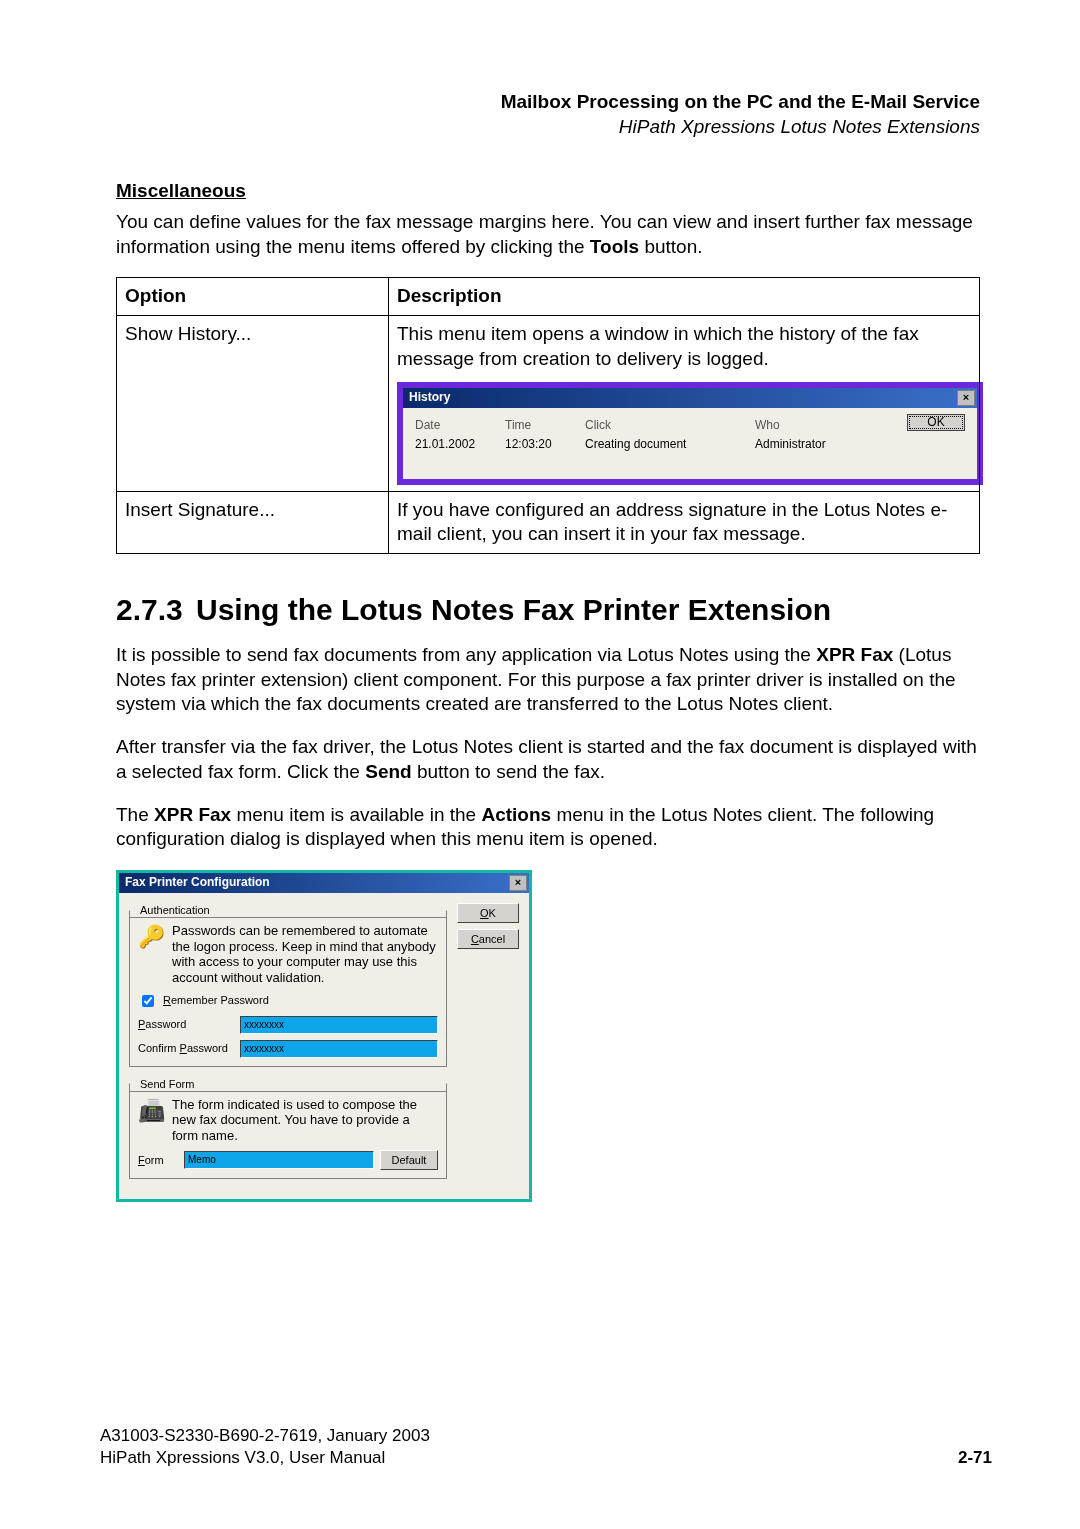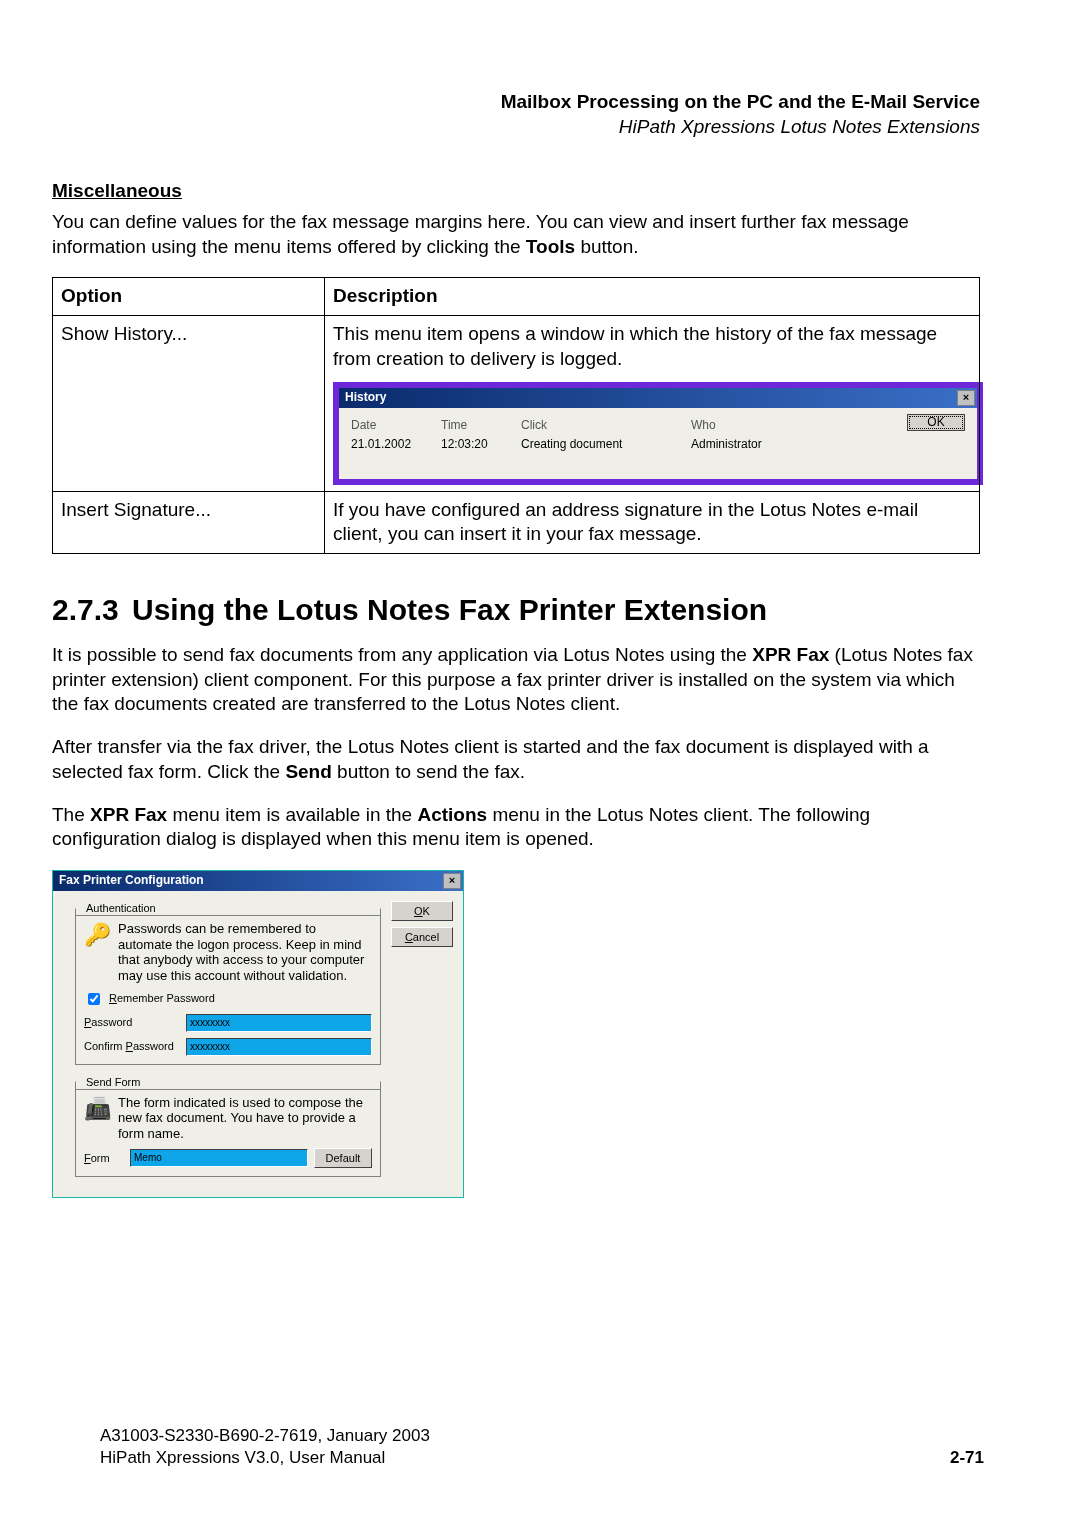--- a/index.html
+++ b/index.html
@@ -6,21 +6,21 @@
     margin: 0;
     background: #fff;
     font-family: Arial, Helvetica, sans-serif;
     color: #000;
   }
   .page {
     width: 1080px;
     height: 1529px;
     position: relative;
     box-sizing: border-box;
-    padding: 90px 100px 60px 52px;
+    padding: 90px 100px 60px 116px;
     font-size: 19px;
     line-height: 1.3;
   }
   .header {
     text-align: right;
     margin-bottom: 40px;
   }
   .header .h-title { font-weight: bold; }
   .header .h-sub { font-style: italic; }
   .sec-heading { font-weight: bold; margin-bottom: 6px; text-decoration: underline; }
@@ -98,42 +98,42 @@
     background: #d6d3ce;
     border: 1px solid #404040;
     outline: 1px dotted #000;
     outline-offset: -3px;
   }
 
   
   .fax-dlg {
     margin-top: 10px;
     width: 410px;
-    border: 1px solid #14b8a6;
+    border: 3px solid #14b8a6;
     font-family: Tahoma, Verdana, sans-serif;
     font-size: 11px;
     color: #000;
   }
   .fax-titlebar {
     background: linear-gradient(to right, #0a2a6b, #3a6fc8);
     color: #fff;
     display: flex;
     align-items: center;
     justify-content: space-between;
     padding: 2px 2px 2px 6px;
     font-weight: bold;
     font-size: 12px;
   }
   .fax-body {
     background: #efefe8;
     display: flex;
     padding: 10px;
     gap: 10px;
   }
-  .fax-left { flex: 1; margin-left: 12px; }
+  .fax-left { flex: 1; }
   .fax-right { width: 62px; display: flex; flex-direction: column; gap: 6px; }
   .dlg-btn {
     background: #d6d3ce;
     border-top: 1px solid #fff;
     border-left: 1px solid #fff;
     border-right: 1px solid #404040;
     border-bottom: 1px solid #404040;
     font-size: 11px;
     text-align: center;
     padding: 2px 0;
@@ -175,21 +175,21 @@
     font-size: 10px;
     padding: 1px 3px;
     height: 14px;
   }
   .chk { width:12px; height:12px; }
   .under { text-decoration: underline; }
 
   .footer {
     position: absolute;
     left: 100px;
-    right: 96px;
+    right: 88px;
     bottom: 60px;
     font-size: 17px;
     display: flex;
     justify-content: space-between;
     align-items: flex-end;
   }
   .footer .page-no { font-weight: bold; }
 </style>
 </head>
 <body>

